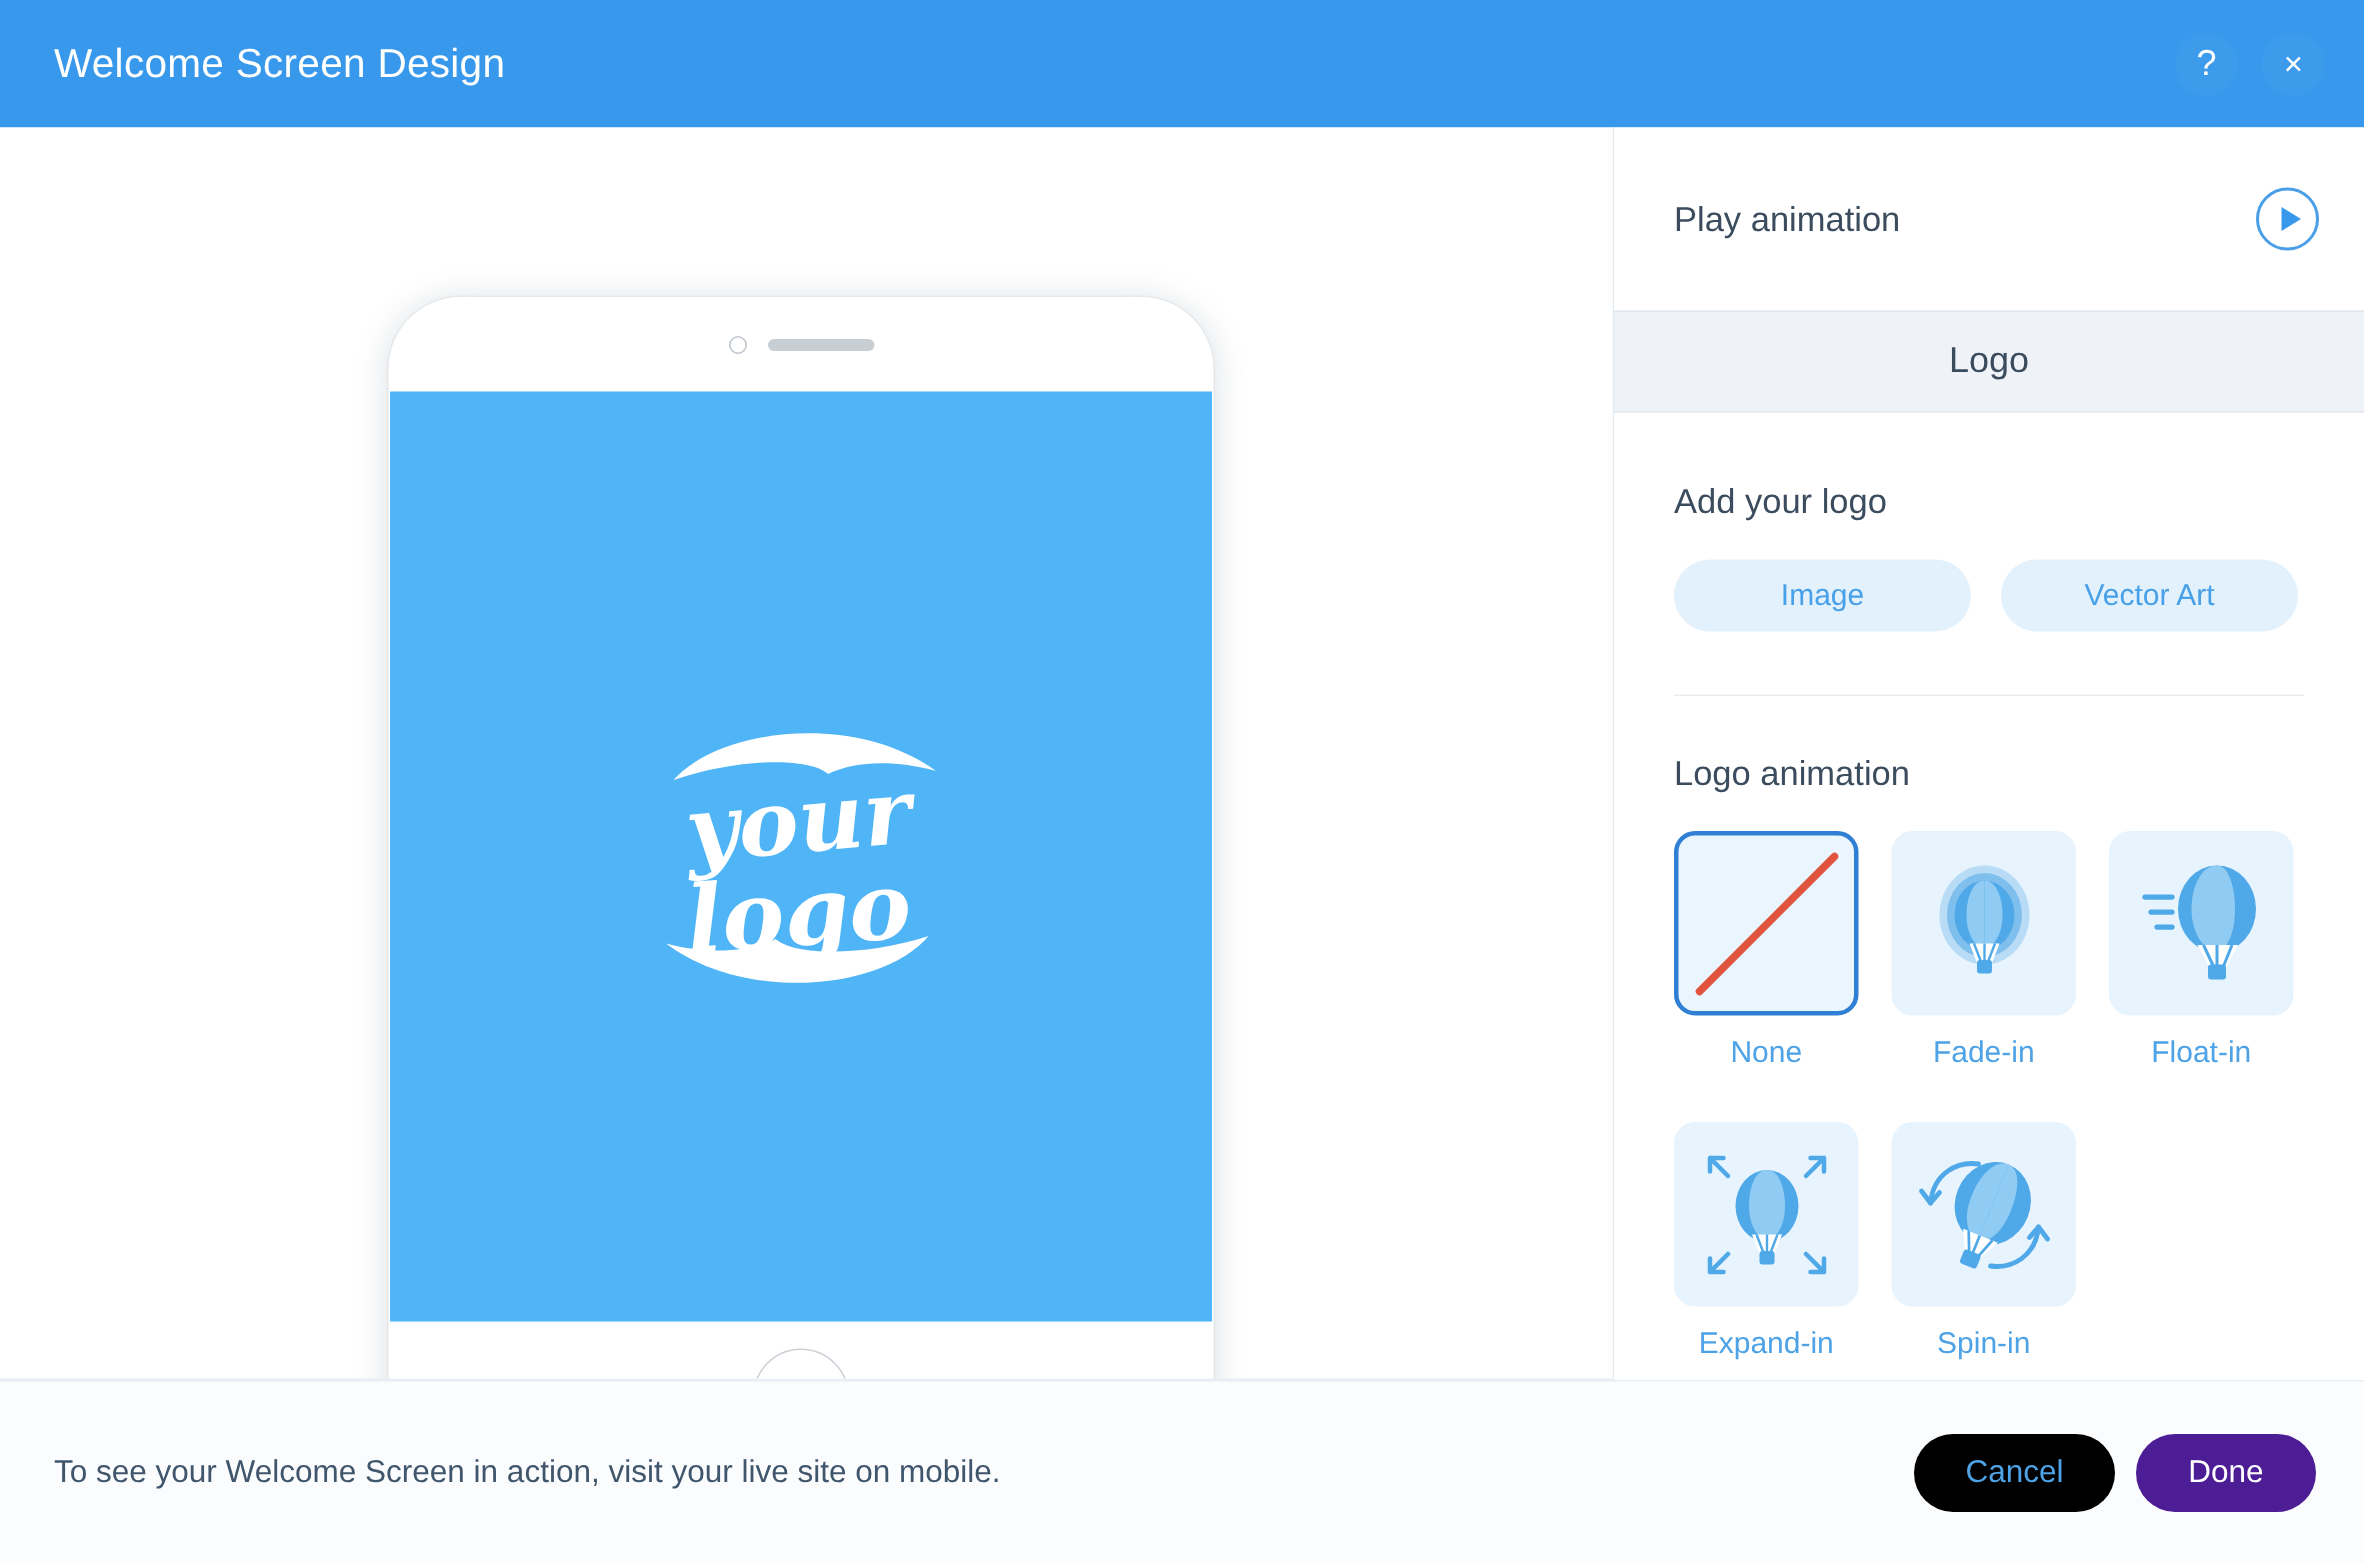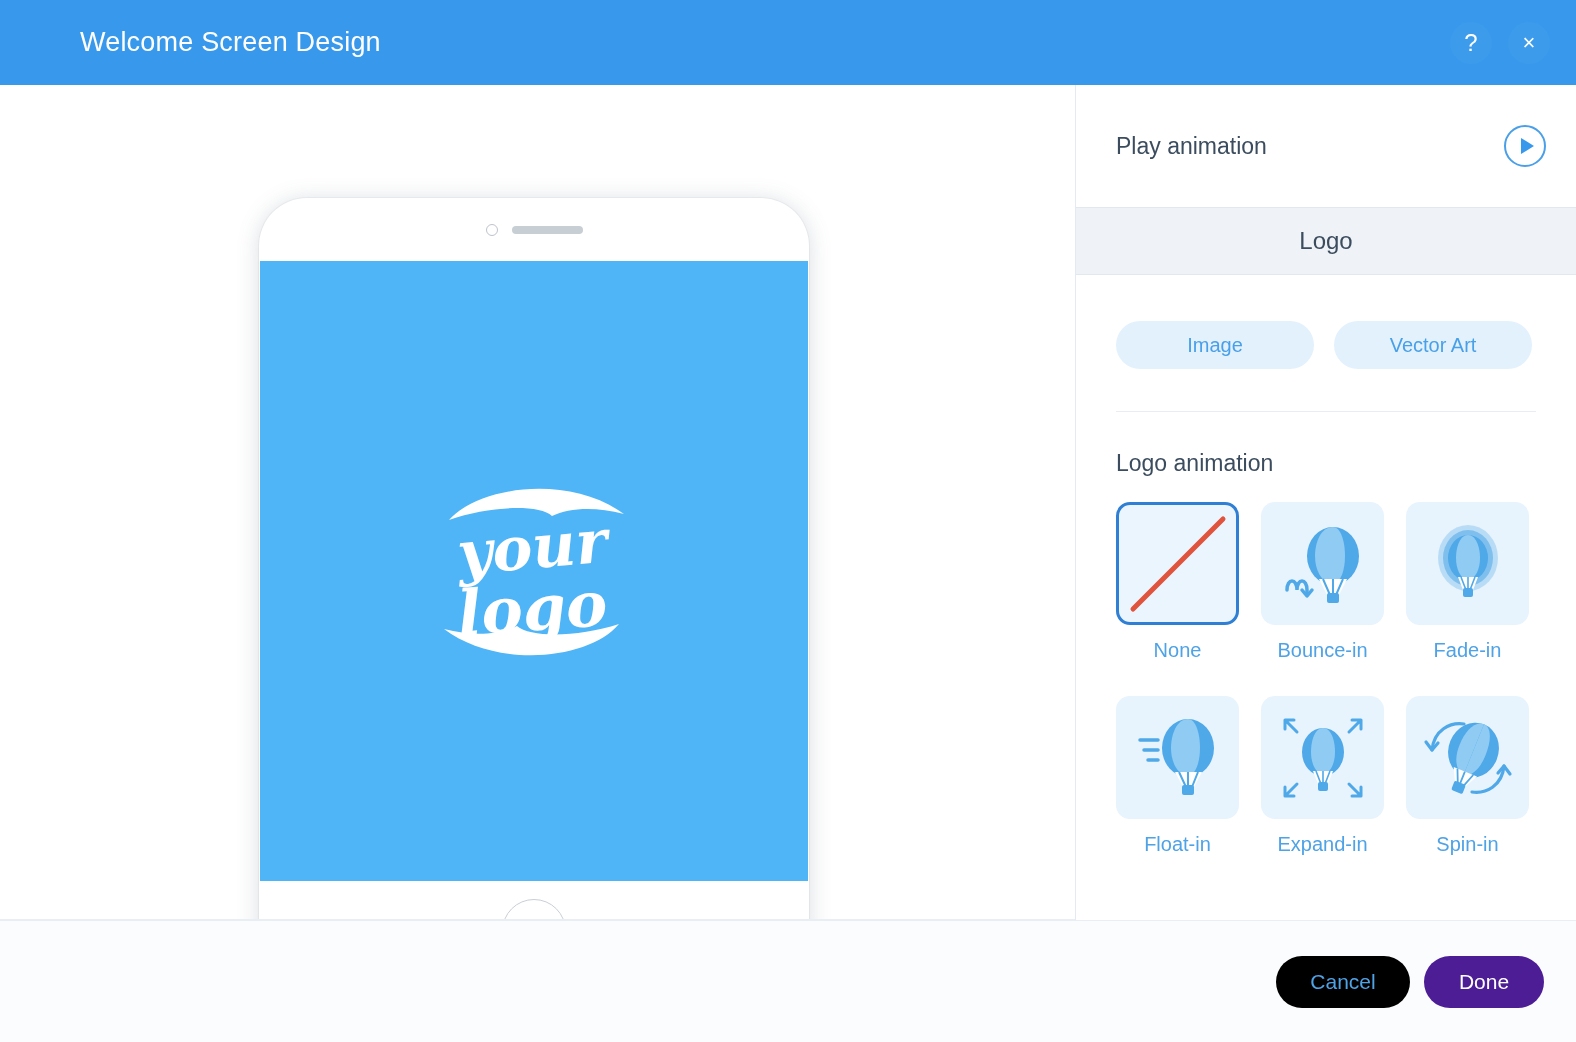--- a/index.html
+++ b/index.html
@@ -23,21 +23,20 @@
     flex: 0 0 85px;
     display: flex; align-items: center;
     padding: 0 26px 0 36px;
     position: relative;
   }
   .header-title {
     color: #ffffff;
     font-size: 27px;
     font-weight: 400;
     letter-spacing: .2px;
-    margin-left: 44px;
   }
   .header-actions {
     margin-left: auto;
     display: flex; align-items: center; gap: 16px;
   }
   .hdr-btn {
     width: 42px; height: 42px; border-radius: 50%;
     background: #3d9bec;
     display: flex; align-items: center; justify-content: center;
     cursor: pointer;
@@ -270,20 +269,21 @@
           <span class="play-tri"></span>
         </button>
       </div>
 
       <div class="tabbar">
         <div class="tab">Logo</div>
       </div>
 
       <div class="panel-content">
 
+        <div class="section-label">Add your logo</div>
 
         <div class="pill-row">
           <button class="pill image">Image</button>
           <button class="pill vector">Vector Art</button>
         </div>
 
         <div class="divider"></div>
 
         <div class="section-label">Logo animation</div>
 
@@ -291,37 +291,20 @@
 
           <div class="anim-item selected">
             <div class="anim-tile">
               <svg width="110" height="110" viewBox="0 0 110 110">
                 <line x1="10" y1="100" x2="100" y2="10" stroke="#e0533d" stroke-width="5" stroke-linecap="round"></line>
               </svg>
             </div>
             <div class="anim-caption">None</div>
           </div>
 
-          <div class="anim-item">
-            <div class="anim-tile">
-              <svg width="96" height="96" viewBox="0 0 96 96">
-                <g>
-                  <ellipse cx="58" cy="40" rx="26" ry="29" fill="#4fa8e8"></ellipse>
-                  <path d="M58 11 C46 11 40 26 40 40 C40 54 46 66 58 69 Z" fill="#8fcbf2"></path>
-                  <path d="M58 11 C66 11 70 26 70 40 C70 54 66 66 58 69 Z" fill="#8fcbf2"></path>
-                  <path d="M44 63 L72 63 L64 79 L52 79 Z" fill="#ffffff"></path>
-                  <path d="M48 63 L55 79 M58 63 L58 79 M68 63 L61 79" stroke="#4fa8e8" stroke-width="2"></path>
-                  <rect x="52" y="77" width="12" height="10" rx="2" fill="#4fa8e8"></rect>
-                  <path d="M12 74 C12 62 22 62 22 74 C22 62 32 62 32 74 L32 78" stroke="#4fa8e8" stroke-width="3.5" fill="none" stroke-linecap="round"></path>
-                  <path d="M27 74 L32 80 L37 74" stroke="#4fa8e8" stroke-width="3.5" fill="none" stroke-linecap="round" stroke-linejoin="round"></path>
-                </g>
-              </svg>
-            </div>
-            <div class="anim-caption">Bounce-in</div>
-          </div>
 
           <div class="anim-item">
             <div class="anim-tile">
               <svg width="96" height="96" viewBox="0 0 96 96">
                 <g opacity="0.30">
                   <ellipse cx="48" cy="42" rx="30" ry="33" fill="#4fa8e8"></ellipse>
                 </g>
                 <g opacity="0.55">
                   <ellipse cx="48" cy="42" rx="25" ry="28" fill="#4fa8e8"></ellipse>
                 </g>
@@ -398,19 +381,20 @@
             </div>
             <div class="anim-caption">Spin-in</div>
           </div>
 
         </div>
       </div>
     </div>
   </div>
 
   <div class="footer">
+    <div class="footer-note">To see your Welcome Screen in action, visit your live site on mobile.</div>
     <div class="footer-btns">
       <button class="btn cancel">Cancel</button>
       <button class="btn done">Done</button>
     </div>
   </div>
 
 </div>
 
 </body></html>

